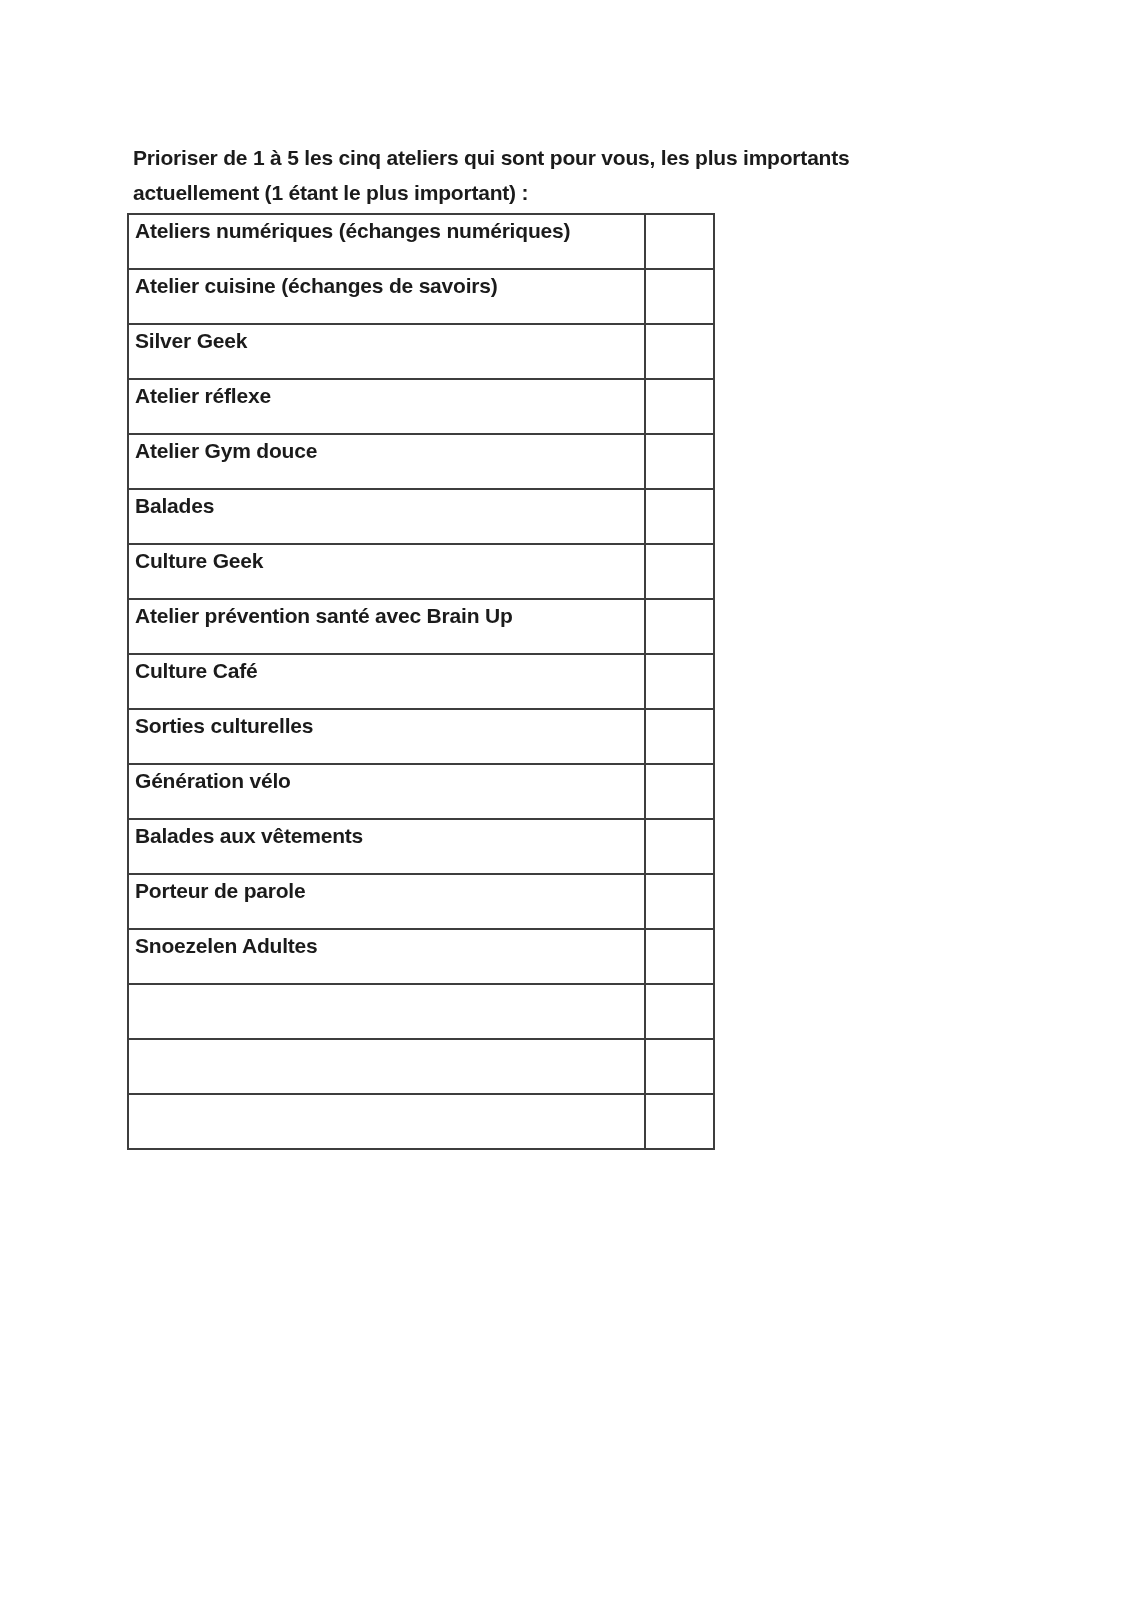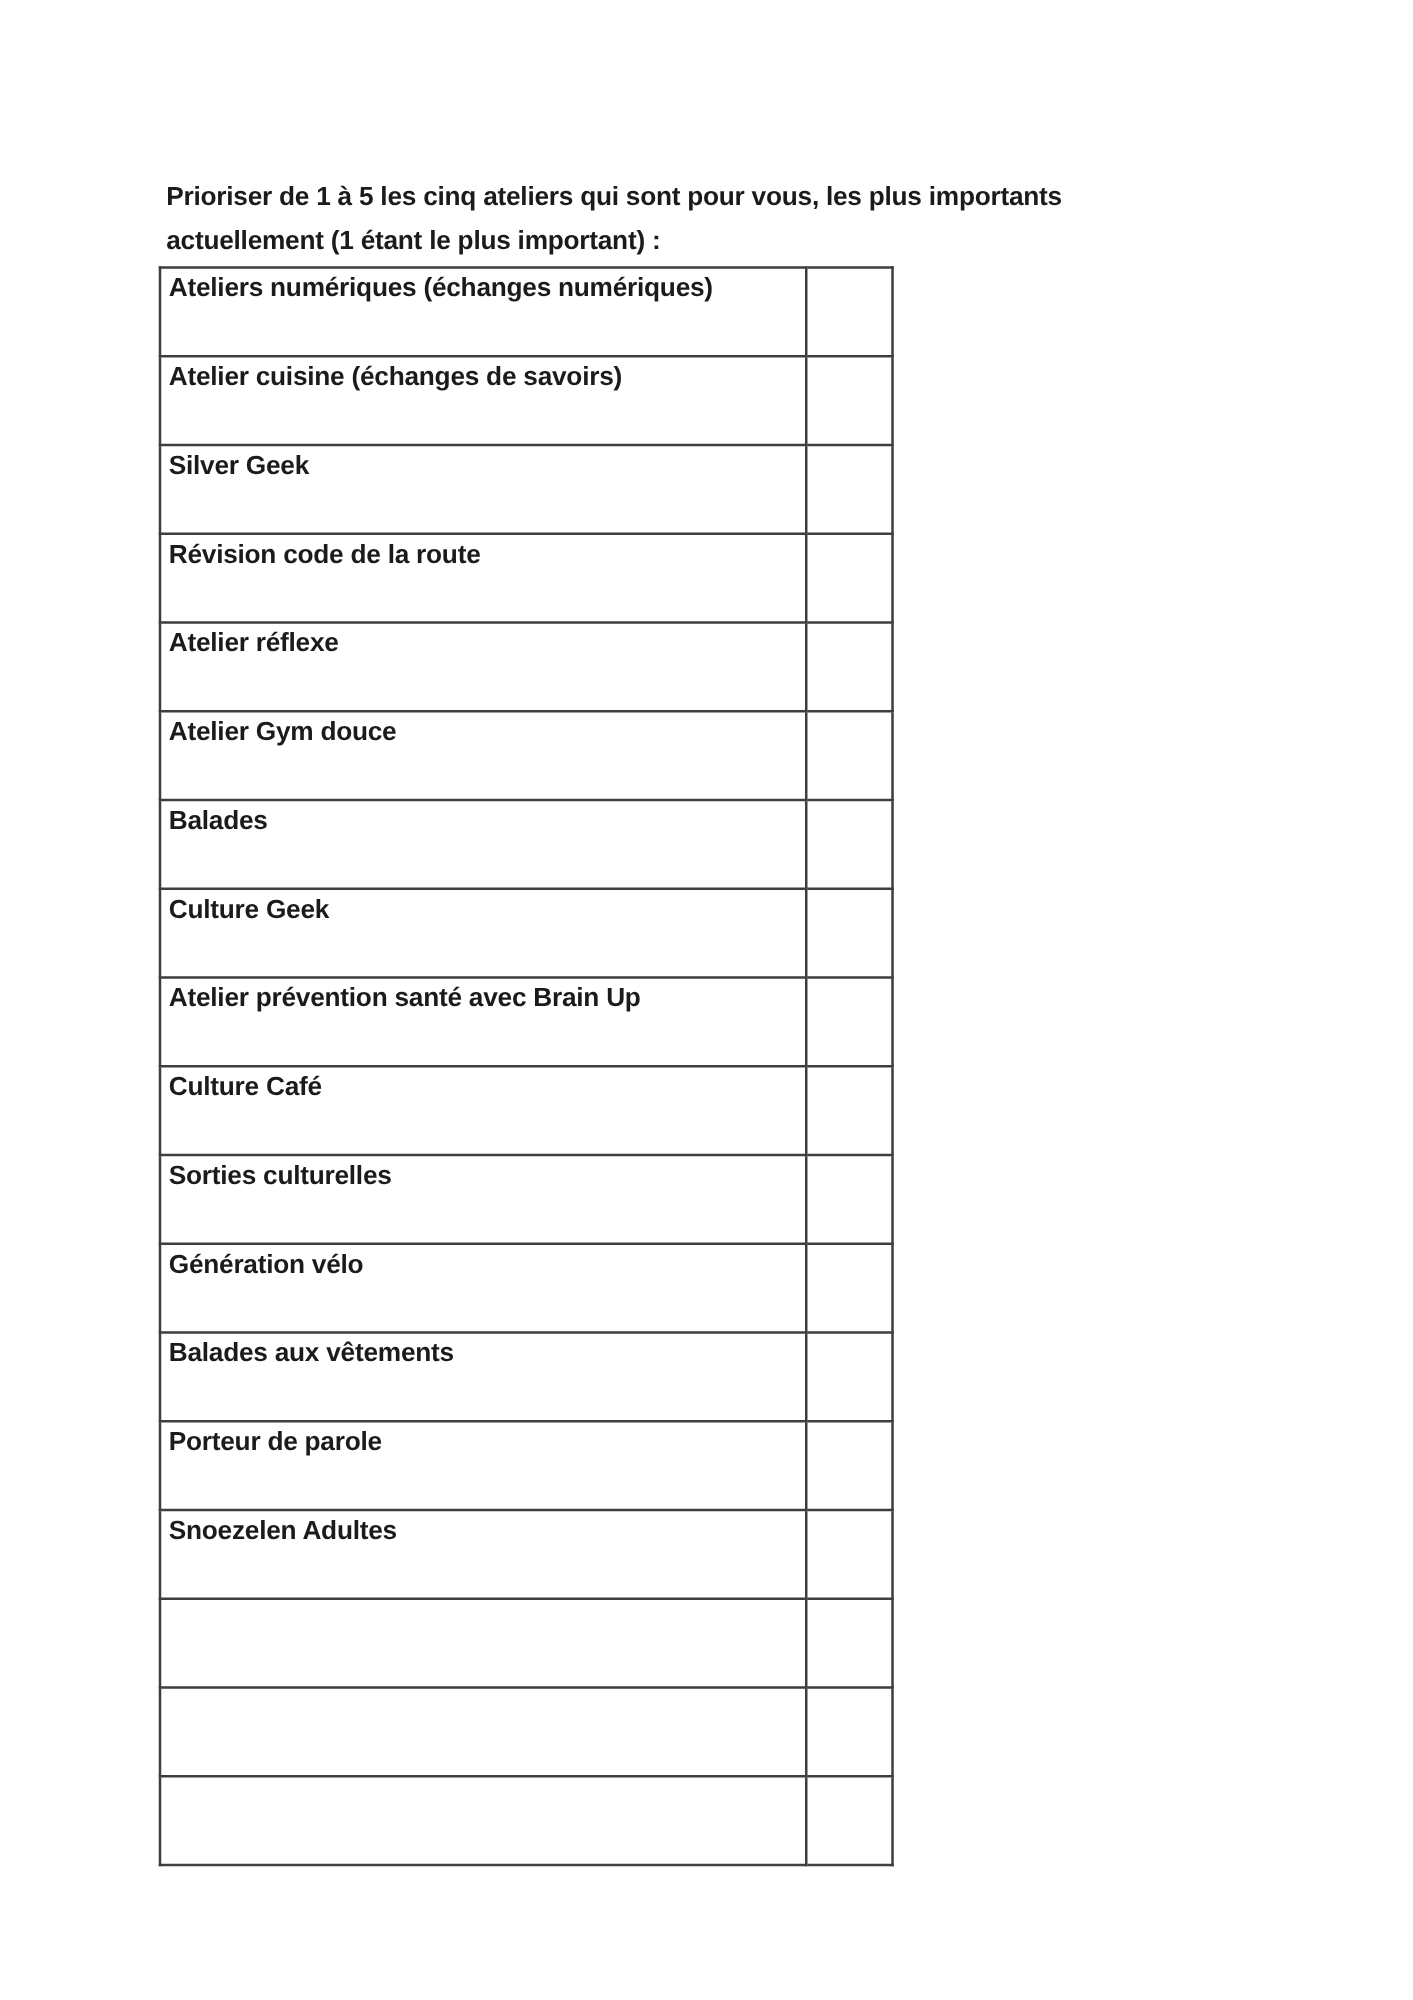--- a/index.html
+++ b/index.html
@@ -33,21 +33,21 @@
     border-collapse: collapse;
     table-layout: fixed;
     width: 586px;
   }
   table.workshop-table col.c-label { width: 517px; }
   table.workshop-table col.c-value { width: 69px; }
   table.workshop-table td {
     border: 2px solid #3e3e3e;
     height: 51px;              
     vertical-align: top;
-    padding: 2px 4px 16px 6px;
+    padding: 2px 4px 0 6px;
     font-size: 21px;
     font-weight: 700;
     line-height: 27px;
     letter-spacing: -0.2px;
     overflow: hidden;
     white-space: nowrap;
   }
   table.workshop-table td.priority-cell {
     padding: 0;
   }
@@ -73,24 +73,20 @@
   <tr>
     <td class="label-cell">Atelier cuisine (échanges de savoirs)</td>
     <td class="priority-cell"></td>
   </tr>
 
   <tr>
     <td class="label-cell">Silver Geek</td>
     <td class="priority-cell"></td>
   </tr>
 
-  <tr>
-    <td class="label-cell">Révision code de la route</td>
-    <td class="priority-cell"></td>
-  </tr>
 
   <tr>
     <td class="label-cell">Atelier réflexe</td>
     <td class="priority-cell"></td>
   </tr>
 
 
   <tr>
     <td class="label-cell">Atelier Gym douce</td>
     <td class="priority-cell"></td>

